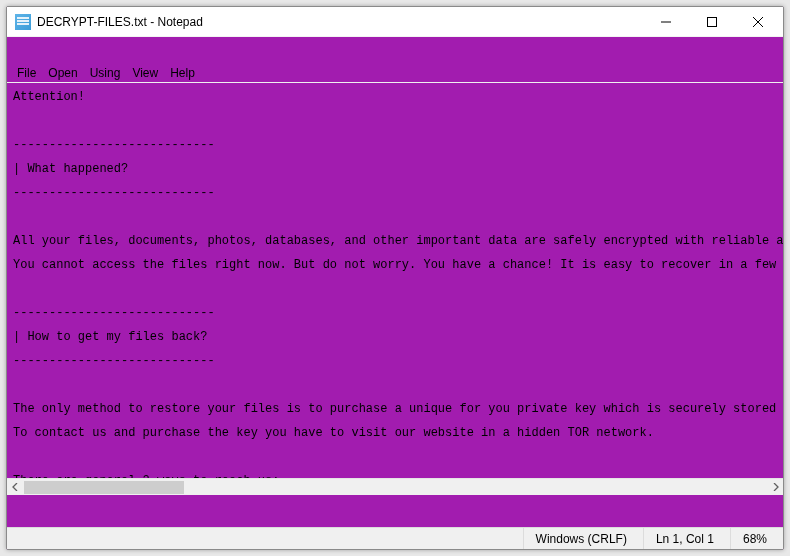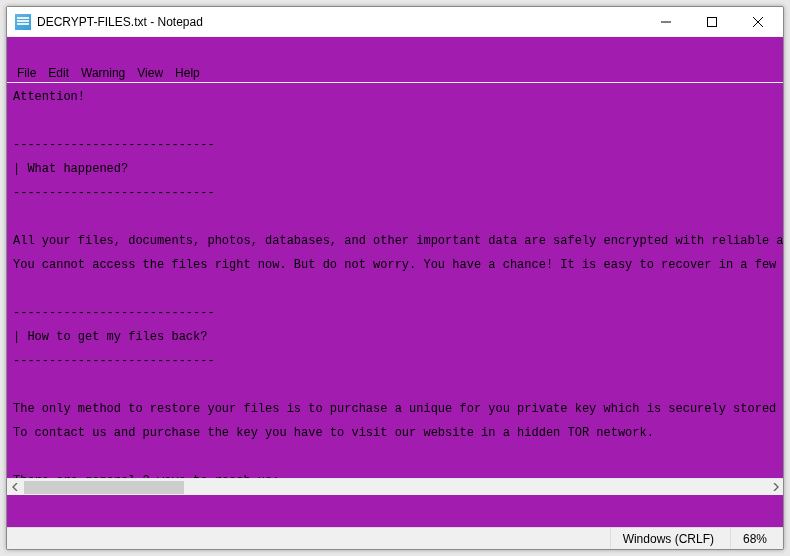--- a/index.html
+++ b/index.html
@@ -131,22 +131,22 @@
       <div class="win-btn">
         <svg width="10" height="10" viewBox="0 0 10 10">
             <path d="M0 0 L10 10 M10 0 L0 10" stroke="#000" stroke-width="1"></path>
           </svg>
       </div>
     </div>
   </div>
 
   <div class="menubar">
     <span class="menu-item">File</span>
-    <span class="menu-item">Edit</span>
-    <span class="menu-item">Warning</span>
+    <span class="menu-item">Open</span>
+    <span class="menu-item">Using</span>
     <span class="menu-item">View</span>
     <span class="menu-item">Help</span>
   </div>
 
   <div class="content-wrap">
     <div class="content">Attention!
 
 ----------------------------
 | What happened?
 ----------------------------
@@ -193,16 +193,17 @@
         <svg width="8" height="8" viewBox="0 0 8 8">
             <path d="M3 0 L7 4 L3 8" fill="none" stroke="#606060" stroke-width="1.3"></path>
           </svg>
       </div>
     </div>
   </div>
 
   <div class="statusbar">
     <div class="status-spacer"></div>
     <div class="status-cell">Windows (CRLF)</div>
+    <div class="status-cell">Ln 1, Col 1</div>
     <div class="status-cell">68%</div>
   </div>
 
 </div>
 
 </body></html>

